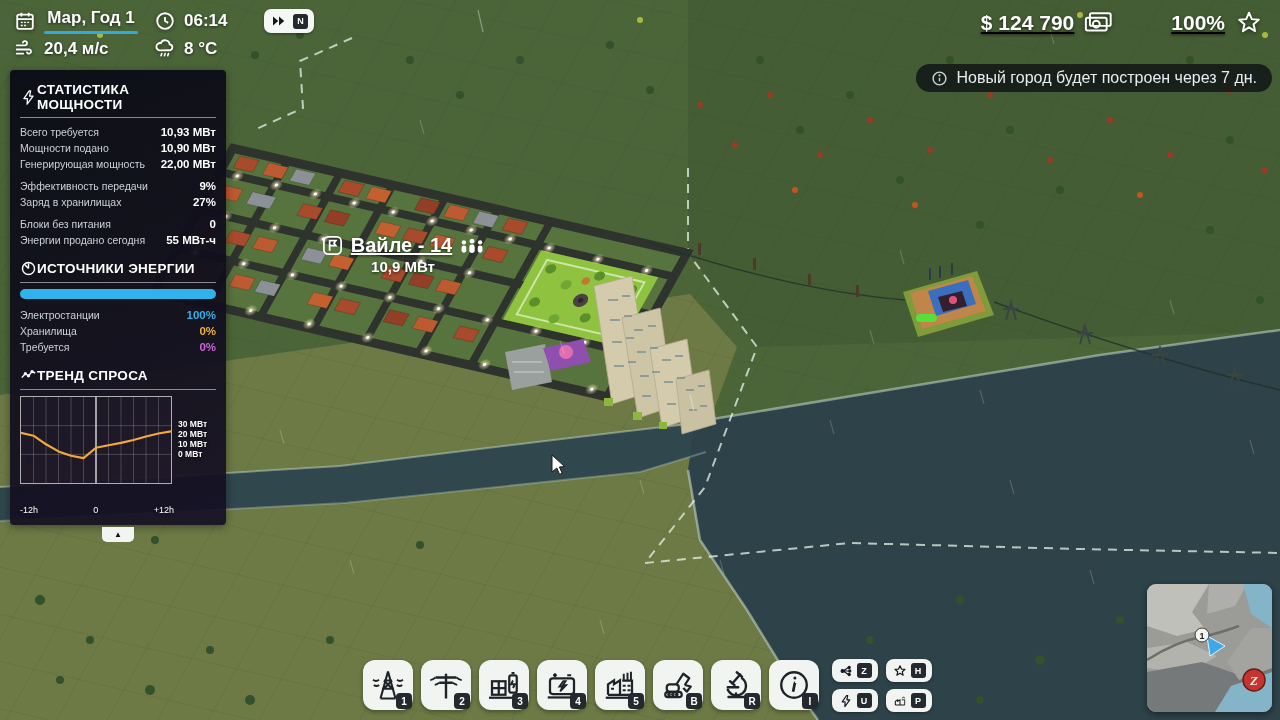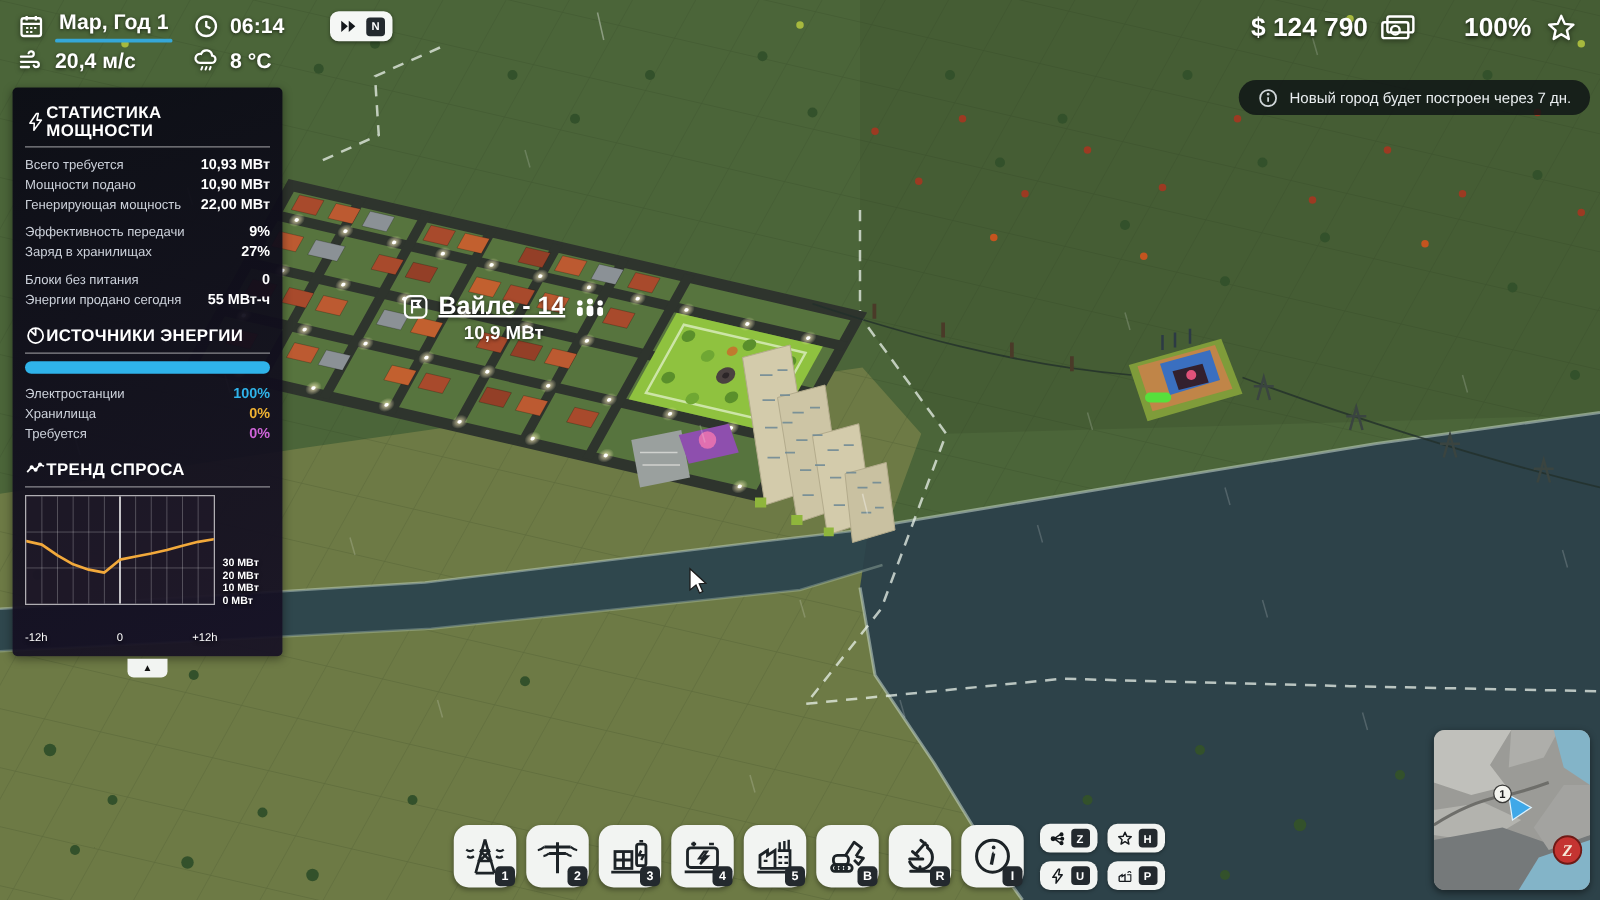--- a/index.html
+++ b/index.html
@@ -17,48 +17,48 @@
   .tl-big { font-size:17px; font-weight:700; }
   .date-wrap { display:flex; flex-direction:column; }
   .date-underline { height:3px; width:94px; background:#35a7d8; border-radius:2px; margin-top:3px; }
   #speed-pill { display:flex; align-items:center; gap:5px; background:#f5f7f5; border-radius:7px;
                 padding:3px 6px; box-shadow:0 1px 3px rgba(0,0,0,.4); cursor:pointer; }
   #speed-pill svg { width:18px; height:18px; color:#14181c; }
   .key-badge { background:#23292e; color:#fff; border-radius:3px; font-size:9px; font-weight:700;
                width:15px; height:15px; display:flex; align-items:center; justify-content:center; }
 
   
-  #topright { position:absolute; right:16px; top:10px; display:flex; align-items:center; gap:38px; }
+  #topright { position:absolute; right:16px; top:10px; display:flex; align-items:center; gap:58px;text-decoration:underline; }
   .tr-group { display:flex; align-items:center; gap:9px; font-size:21px; font-weight:700; }
   .tr-icon { width:30px; height:26px; color:#fff; filter:drop-shadow(0 1px 2px rgba(0,0,0,.6)); }
 
   
   #notification { position:absolute; right:8px; top:64px; height:28px; display:flex; align-items:center;
                   gap:9px; padding:0 15px; border-radius:14px; background:rgba(14,18,21,.82);
-                  color:#e9edef; font-size:12px; }
+                  color:#e9edef; font-size:16px; }
   #notification .ic { width:17px; height:17px; color:#cfd5d8; flex:none; }
 
   
   #panel { position:absolute; left:10px; top:70px; width:216px; border-radius:4px;
            background:linear-gradient(160deg, rgba(10,11,20,.95), rgba(22,16,36,.93));
            color:#fff; padding:8px 10px 10px; box-shadow:0 2px 8px rgba(0,0,0,.4); }
   .sec-head { display:flex; align-items:center; gap:0; font-size:13.5px; font-weight:700;
               letter-spacing:.3px; padding:4px 0 5px; }
   .sec-head svg { width:17px; height:17px; color:#fff; flex:none; }
   .sec-div { height:1px; background:rgba(255,255,255,.5); margin-bottom:6px; }
   .stat-row { display:flex; justify-content:space-between; align-items:baseline; line-height:16px; }
   .stat-row .lbl { font-size:10.5px; color:#ccd1da; }
   .stat-row .val { font-size:11.5px; font-weight:700; color:#fff; }
   .mt6 { margin-top:6px;gap:12px; }
   #src-bar { height:10px; border-radius:5px; margin:5px 0 8px; }
   .pct-val { font-size:11.5px; font-weight:700; }
   #trend-wrap { display:flex; margin-top:4px; }
   #trend-svg { width:152px; height:88px; background:rgba(34,28,44,.55);
                border:1px solid rgba(255,255,255,.65); }
-  #ylabels { display:flex; flex-direction:column; justify-content:flex-end; height:92px;
+  #ylabels { display:flex; flex-direction:column; justify-content:center; height:92px;
              padding-left:6px; font-size:8.5px; font-weight:600; margin-top:-3px; }
   #xlabels { width:154px; display:flex; justify-content:space-between; font-size:9px;
              font-weight:400; margin-top:20px; }
   #collapse-tab { position:absolute; left:92px; top:100%; margin-top:2px; width:32px; height:15px;
                   background:#f2f4f2; border-radius:0 0 5px 5px; display:flex; align-items:center;
                   justify-content:center; font-size:8px; color:#111; cursor:pointer; }
 
   
   #city-label { position:absolute; left:318px; top:234px; width:170px; text-align:center; }
   #city-label .row1 { display:flex; align-items:center; justify-content:center; gap:7px; }

